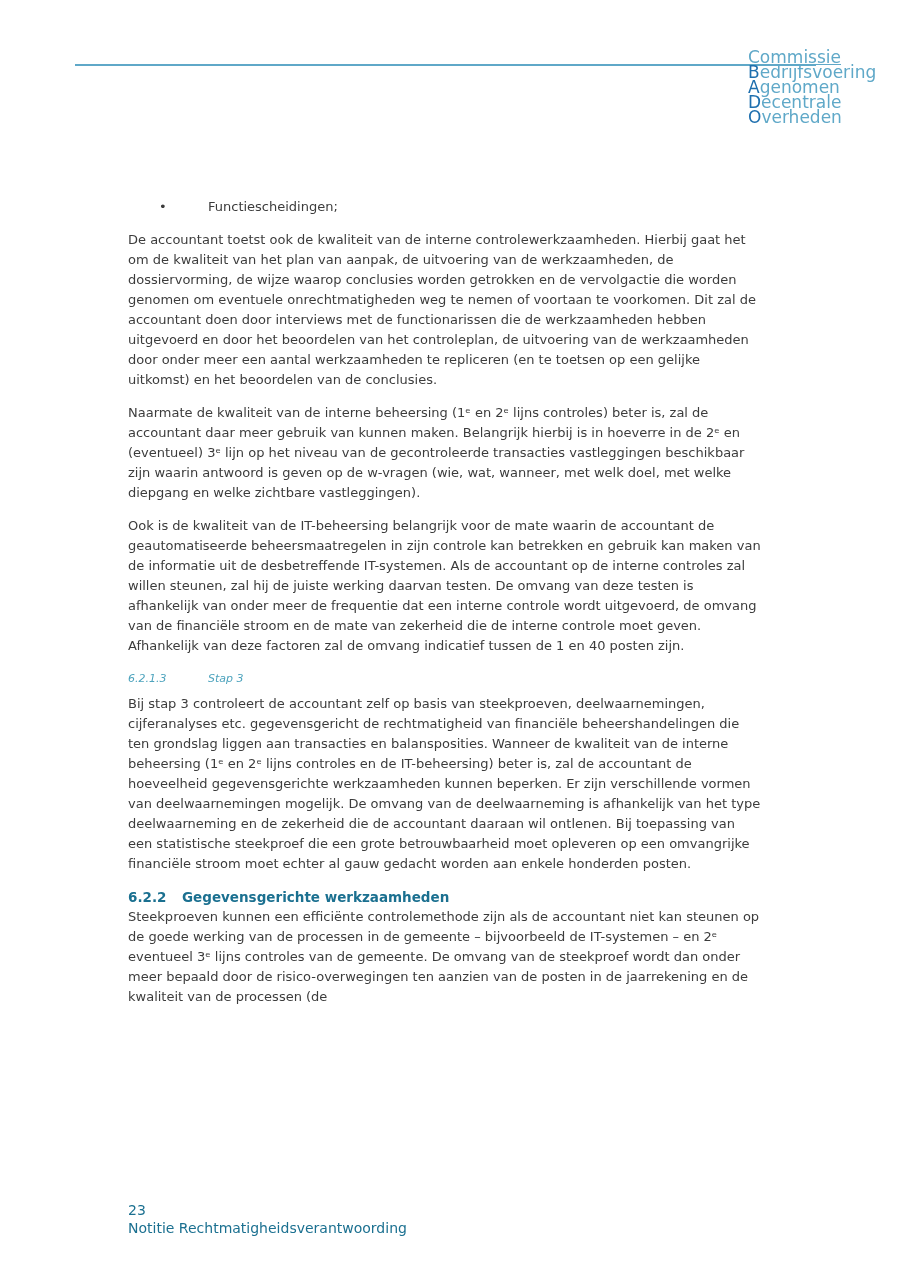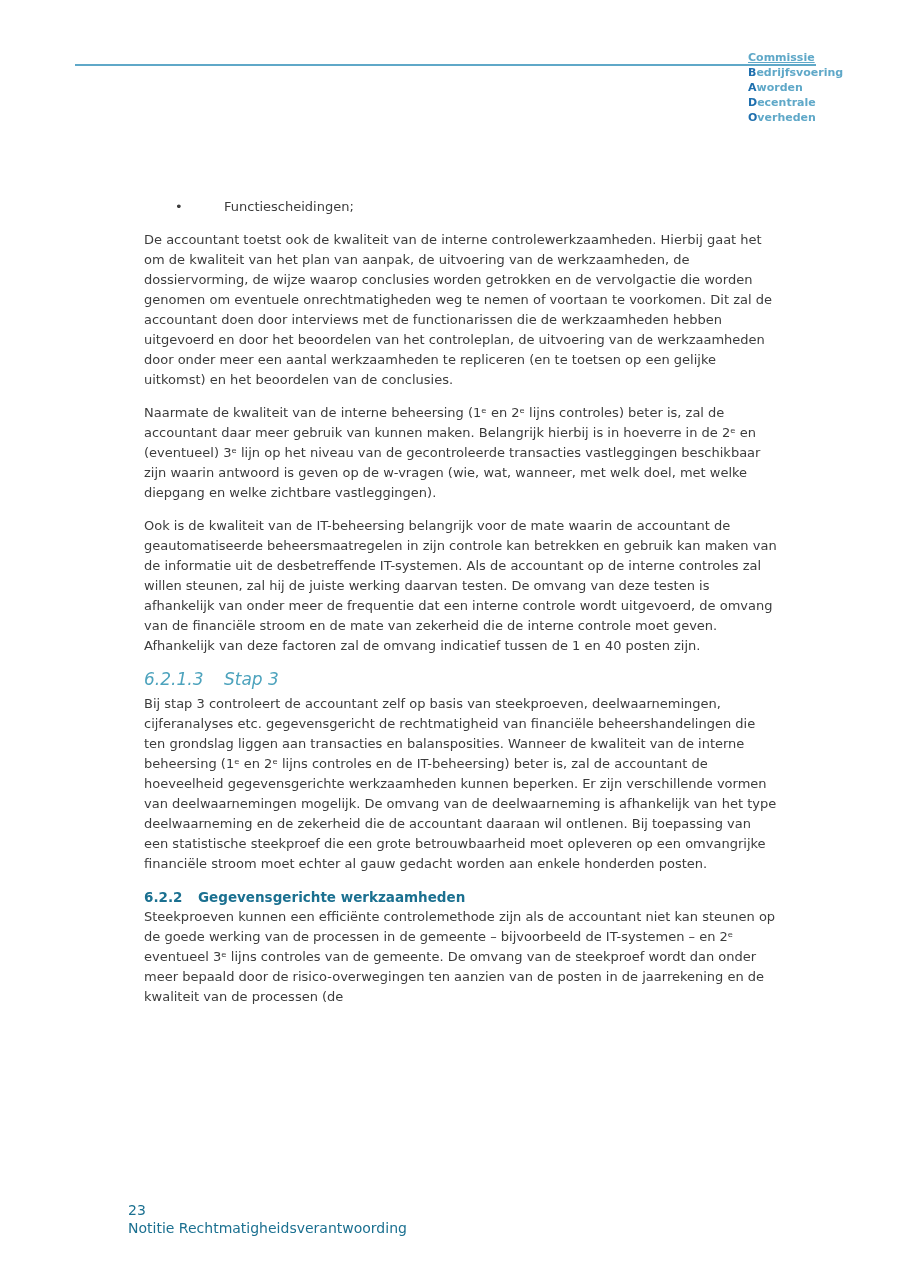--- a/index.html
+++ b/index.html
@@ -18,35 +18,35 @@
   
   .header-rule {
     position: absolute;
     left: 75px; top: 64px;
     width: 741px; height: 2px;
     background: #5fa8c8;
   }
   .logo {
     position: absolute;
     left: 748px; top: 50px;
-    font-size: 11px;
-    font-weight: 700;
+    font-size: 17px;
+    font-weight: 400;
     line-height: 15px;
     color: #5fa8c8;
     letter-spacing: 0px;
     white-space: nowrap;
   }
   .logo-title { text-decoration: underline; }
   .logo .init { color: #1e6fae; }
   .logo .rest { color: #5fa8c8; }
 
   
   .content {
     position: absolute;
-    left: 144px; top: 197px;
+    left: 128px; top: 197px;
     width: 650px;
     font-size: 13px;
     line-height: 20px;
     color: #3c3c3c;
   }
   .content p { margin: 0 16px 13px 0; }
 
   ul.bullets {
     margin: 0 0 13px 0;
     padding: 0;
@@ -60,21 +60,21 @@
   ul.bullets li::before {
     content: "\2022";
     position: absolute;
     left: 31px; top: 0;
     color: #3c3c3c;
   }
 
   h3 { font-weight: 400; }
   .sub-heading {
     margin: 6px 0 5px 0;
-    font-size: 17px;
+    font-size: 11px;
     line-height: 20px;
     font-style: italic;
     color: #4da3bd;
   }
   .sub-heading .h-num { display: inline-block; width: 80px; }
   .sec-heading {
     margin: 8px 0 0 0;
     font-size: 13.5px;
     line-height: 20px;
     font-weight: 700;
@@ -94,21 +94,21 @@
 </head>
 <body>
 
 <div class="page">
 
   <div class="header-rule"></div>
 
   <div class="logo">
     <div class="logo-title">Commissie</div>
     <div class="logo-line"><span class="init">B</span><span class="rest">edrijfsvoering</span></div>
-    <div class="logo-line"><span class="init">A</span><span class="rest">worden</span></div>
+    <div class="logo-line"><span class="init">A</span><span class="rest">genomen</span></div>
     <div class="logo-line"><span class="init">D</span><span class="rest">ecentrale</span></div>
     <div class="logo-line"><span class="init">O</span><span class="rest">verheden</span></div>
   </div>
 
   <div class="content">
 
     <ul class="bullets">
       <li>Functiescheidingen;</li>
     </ul>
 

